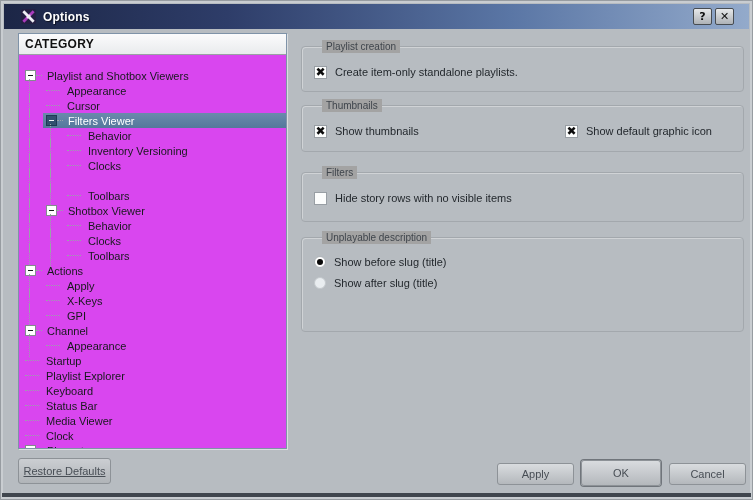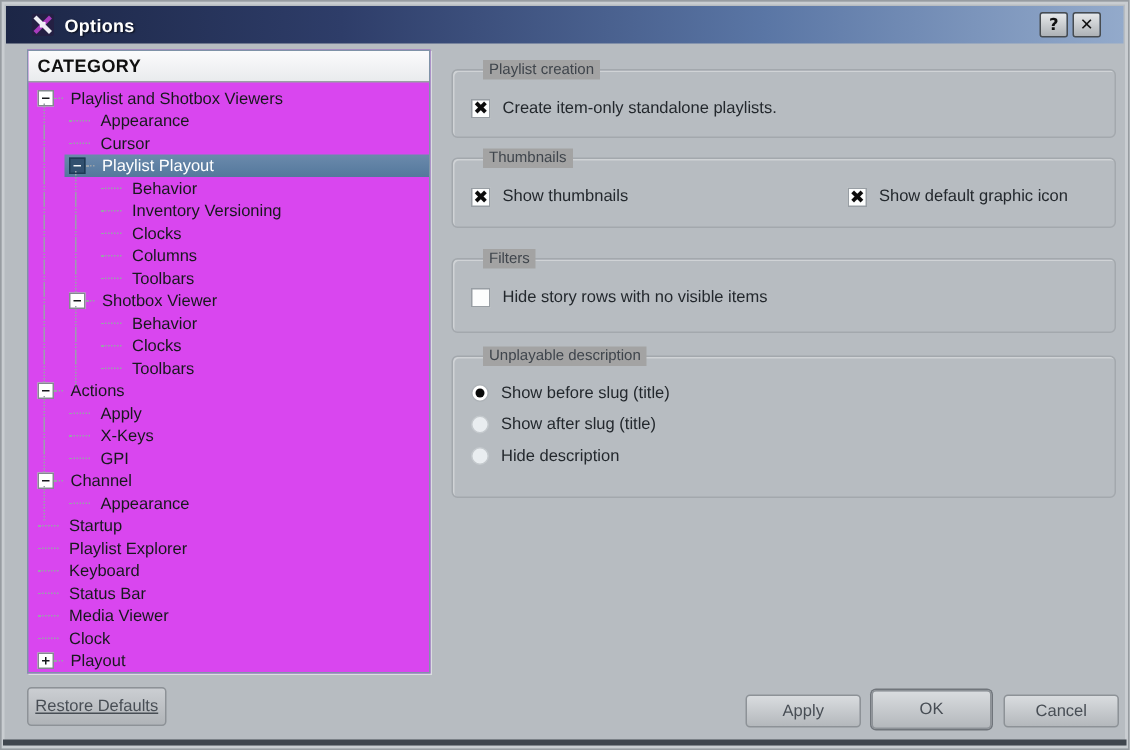--- a/index.html
+++ b/index.html
@@ -39,21 +39,21 @@
     position:absolute;left:17px;top:32px;width:269px;height:416px;
     background:#d946ef;border:1px solid #7f93a8;box-sizing:border-box;
     box-shadow:1px 1px 0 rgba(255,255,255,.5);
   }
   .tree-header{
     height:20px;background:linear-gradient(#fbfbfc,#e9ebed);
     border-bottom:1px solid #9aa0a5;
     font-size:12px;font-weight:bold;color:#101010;
     line-height:20px;padding-left:6px;letter-spacing:.3px;
   }
-  .tree-body{position:absolute;top:21px;left:0;right:0;bottom:0;overflow:hidden;padding-top:3px;}
+  .tree-body{position:absolute;top:21px;left:0;right:0;bottom:0;overflow:hidden;padding-top:13px;}
   .tree-row{height:15px;display:flex;align-items:center;font-size:11px;color:#17191c;white-space:nowrap;padding-left:3px;}
   .indent{width:21px;align-self:stretch;position:relative;flex:0 0 auto;}
   .indent::before{content:"";position:absolute;left:7px;top:-4px;bottom:-4px;border-left:1px dotted #9aa2aa;}
   .row-main{display:flex;align-items:center;flex:1 1 auto;height:15px;}
   .row-main.sel{background:linear-gradient(#6b8aac,#54789c);color:#fff;}
   .ebox{
     width:9px;height:9px;margin-left:3px;background:#fff;border:1px solid #848a90;
     position:relative;flex:0 0 auto;box-sizing:content-box;
   }
   .ebox.minus::before{content:"";position:absolute;left:2px;right:2px;top:4px;height:1px;background:#16181b;}
@@ -149,21 +149,21 @@
           <span class="row-main">
             <span class="dash-long"></span>
             <span class="tlabel">Cursor</span>
           </span>
         </div>
         <div class="tree-row">
           <span class="indent"></span>
           <span class="row-main sel">
             <span class="ebox minus dark"></span>
             <span class="dash"></span>
-            <span class="tlabel">Playlist Playout</span>
+            <span class="tlabel">Filters Viewer</span>
           </span>
         </div>
         <div class="tree-row">
           <span class="indent"></span>
           <span class="indent"></span>
           <span class="row-main">
             <span class="dash-long"></span>
             <span class="tlabel">Behavior</span>
           </span>
         </div>
@@ -179,24 +179,20 @@
           <span class="indent"></span>
           <span class="indent"></span>
           <span class="row-main">
             <span class="dash-long"></span>
             <span class="tlabel">Clocks</span>
           </span>
         </div>
         <div class="tree-row">
           <span class="indent"></span>
           <span class="indent"></span>
-          <span class="row-main">
-            <span class="dash-long"></span>
-            <span class="tlabel">Columns</span>
-          </span>
         </div>
         <div class="tree-row">
           <span class="indent"></span>
           <span class="indent"></span>
           <span class="row-main">
             <span class="dash-long"></span>
             <span class="tlabel">Toolbars</span>
           </span>
         </div>
         <div class="tree-row">
@@ -356,24 +352,20 @@
   <div class="group g4">
     <span class="group-title">Unplayable description</span>
     <div class="group-body">
         <div class="control">
           <span class="radio checked"></span>
           <span class="ctrl-label">Show before slug (title)</span>
         </div>
         <div class="control">
           <span class="radio"></span>
           <span class="ctrl-label">Show after slug (title)</span>
-        </div>
-        <div class="control">
-          <span class="radio"></span>
-          <span class="ctrl-label">Hide description</span>
         </div>
       </div>
   </div>
 
   <div class="btn btn-restore">Restore Defaults</div>
   <div class="btn btn-apply">Apply</div>
   <div class="btn btn-ok">OK</div>
   <div class="btn btn-cancel">Cancel</div>
 
   <div class="bottom-frame"></div>

